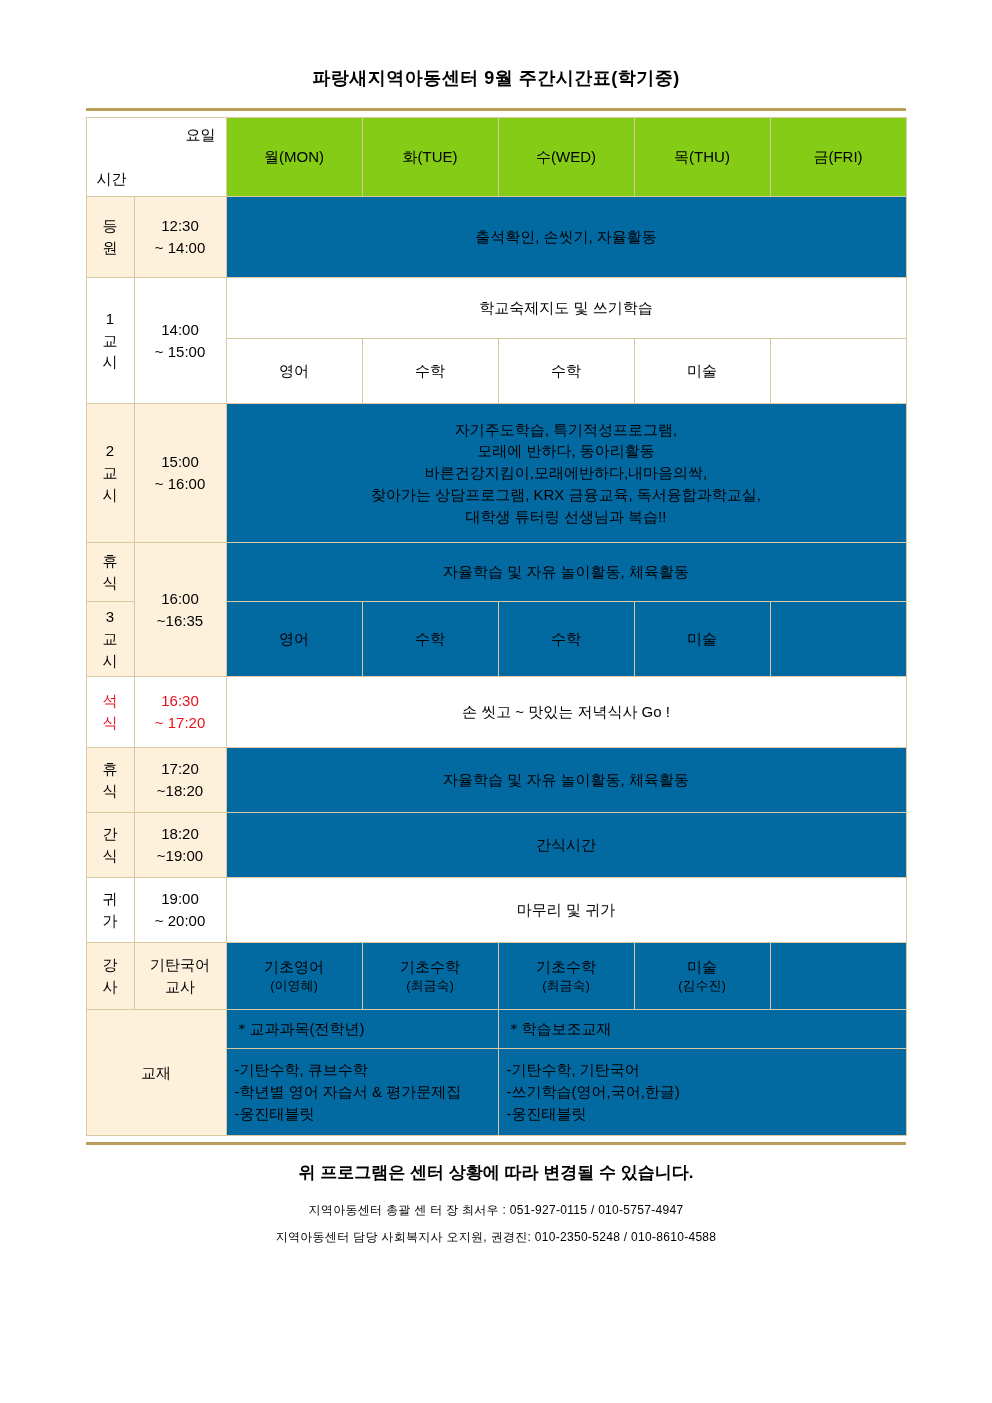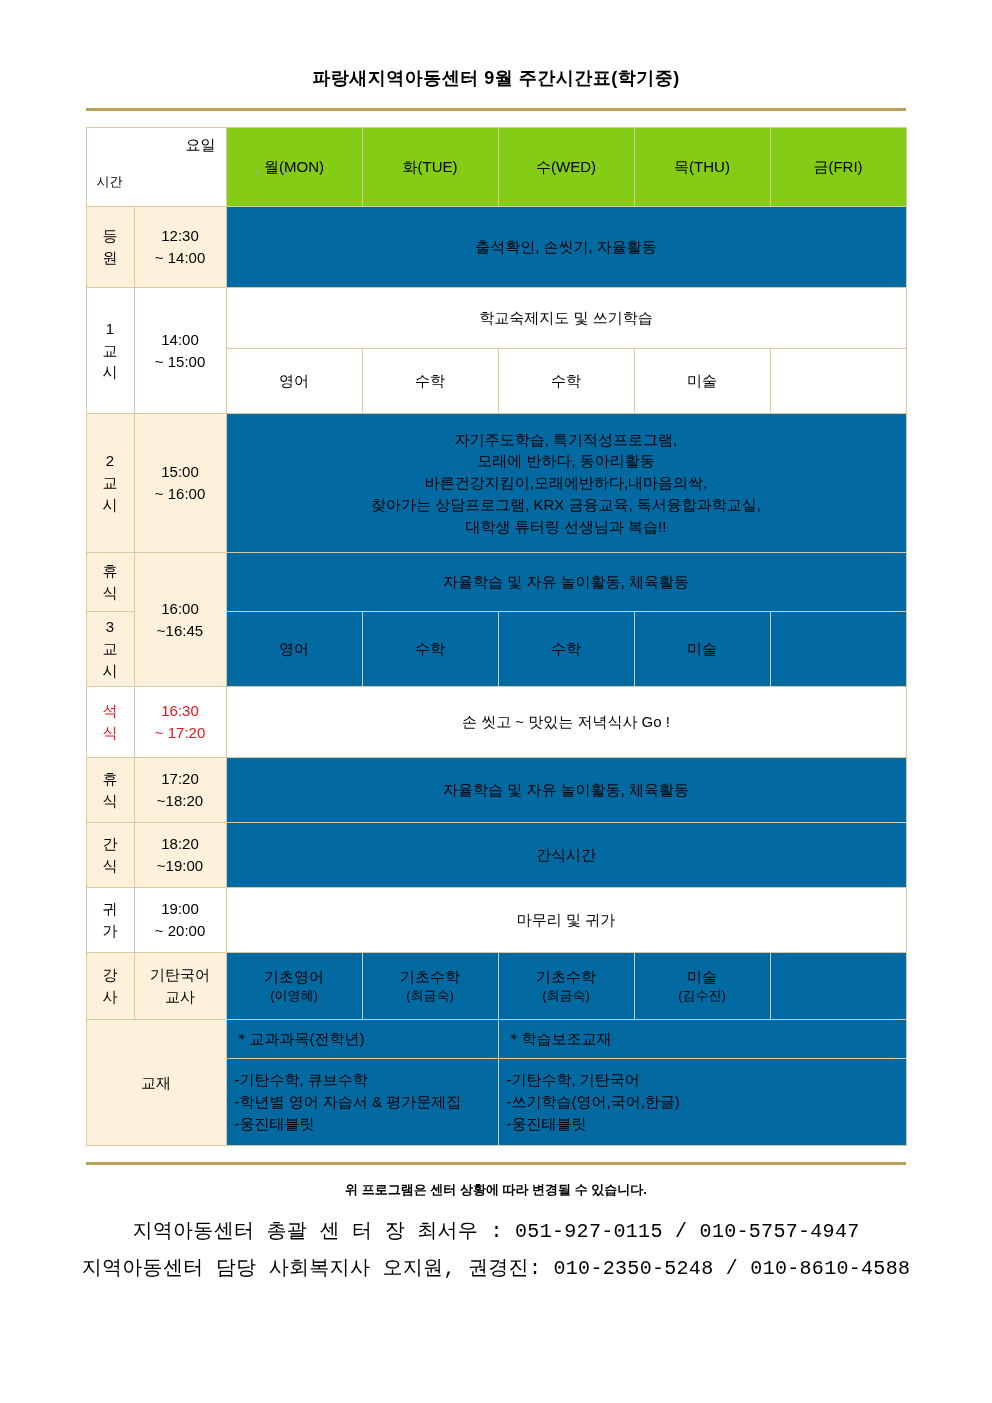--- a/index.html
+++ b/index.html
@@ -24,21 +24,21 @@
   .doc-title {
     text-align: center;
     font-size: 18px;
     font-weight: bold;
     letter-spacing: 0.5px;
     margin-top: 66px;
     margin-bottom: 18px;
   }
   table.schedule {
     border-collapse: collapse;
-    margin: 16px auto;
+    margin: 6px auto;
     width: 820px;
     table-layout: fixed;
   }
   table.schedule td {
     border: 1px solid #d9c9a3;
     font-size: 15px;
     text-align: center;
     vertical-align: middle;
     padding: 4px 2px;
     line-height: 1.45;
@@ -71,22 +71,22 @@
   }
   .hdr-corner .yoil {
     position: absolute;
     right: 10px;
     top: 6px;
     font-size: 15px;
   }
   .hdr-corner .sigan {
     position: absolute;
     left: 10px;
-    bottom: 14px;
-    font-size: 13px;
+    bottom: 6px;
+    font-size: 15px;
   }
   .bg-cream { background: #fdf1dc; }
   .bg-light { background: #0369a1; }
   .bg-white { background: #ffffff; }
 
   .red { color: #e8121a; }
 
   .label-v {
     font-size: 15px;
     line-height: 1.15;
@@ -106,30 +106,29 @@
   }
   .mat-body {
     text-align: left !important;
     padding-left: 8px !important;
     font-size: 13.5px;
     line-height: 1.6;
     height: 78px;
   }
   .note {
     text-align: center;
-    font-size: 13px;
+    font-size: 17px;
     font-weight: bold;
     margin-top: 16px;
   }
   .contact {
     text-align: center;
-    font-size: 20px;
+    font-size: 12px;
     margin-top: 18px;
     letter-spacing: 0.3px;
-    font-family: Liberation Mono, monospace;
   }
   .contact.second { margin-top: 10px; }
 </style>
 </head>
 <body>
 
 <div class="page">
 
   <div class="doc-title">파랑새지역아동센터 9월 주간시간표(학기중)</div>
 
@@ -211,21 +210,21 @@
         </td>
       </tr>
 
       <tr>
         <td class="bg-cream label-v" style="height:50px;">
           <div>휴</div>
           <div>식</div>
         </td>
         <td class="bg-cream" rowspan="2">
           <div>16:00</div>
-          <div>~16:45</div>
+          <div>~16:35</div>
         </td>
         <td class="bg-light" colspan="5">자율학습 및 자유 놀이활동, 체육활동</td>
       </tr>
 
       <tr>
         <td class="bg-cream label-v" style="height:66px;">
           <div>3</div>
           <div>교</div>
           <div>시</div>
         </td>

